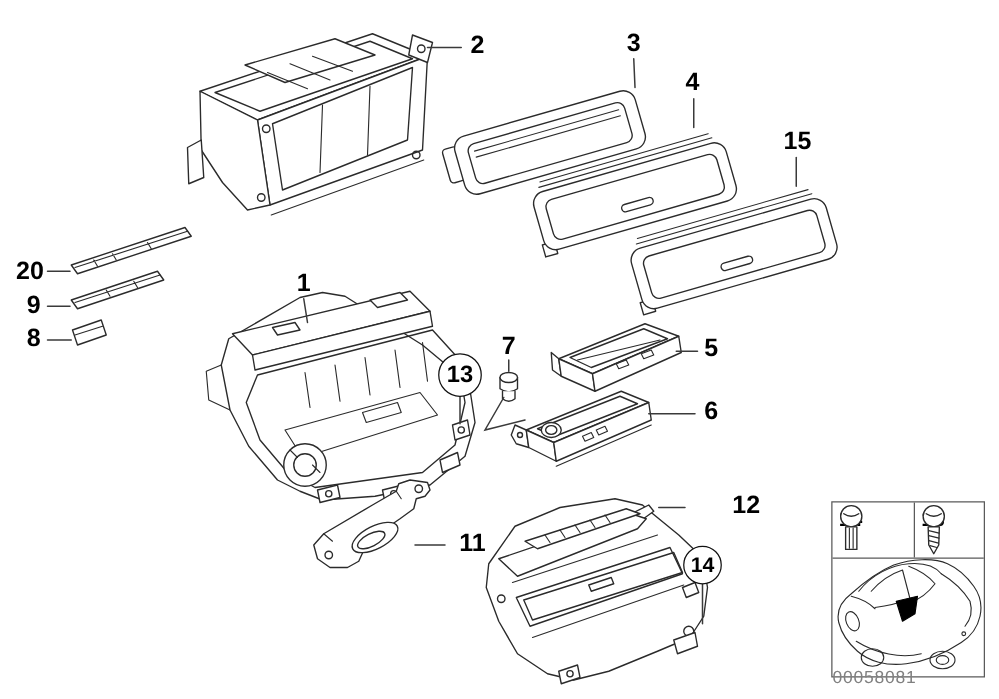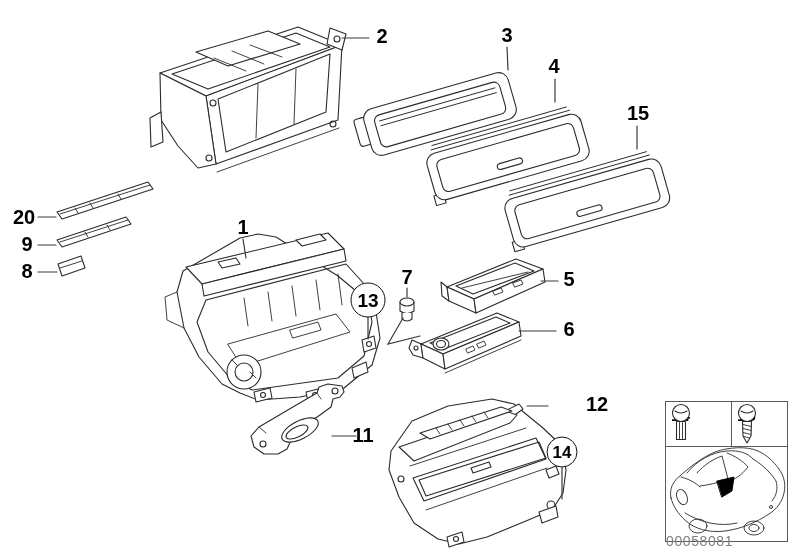--- a/index.html
+++ b/index.html
@@ -189,21 +189,21 @@
   <div class="callout" style="left:507px;top:35px;">3</div>
   <div class="callout" style="left:554px;top:66px;">4</div>
   <div class="callout" style="left:638px;top:113px;">15</div>
   <div class="callout" style="left:24px;top:217px;">20</div>
   <div class="callout" style="left:27px;top:244px;">9</div>
   <div class="callout" style="left:27px;top:271px;">8</div>
   <div class="callout" style="left:243px;top:227px;">1</div>
   <div class="callout" style="left:407px;top:277px;">7</div>
   <div class="callout" style="left:569px;top:279px;">5</div>
   <div class="callout" style="left:569px;top:329px;">6</div>
-  <div class="callout" style="left:363px;top:435px;">11</div>
+  <div class="callout" style="left:378px;top:435px;">11</div>
   <div class="callout" style="left:567px;top:404px;margin-left:30px;">12</div>
   <div class="callout circled" style="left:368px;top:300px;">
     <span>13</span>
   </div>
   <div class="callout circled small" style="left:562px;top:452px;">
     <span>14</span>
   </div>
 
   <div class="legend-box">
     <div class="legend-row">

